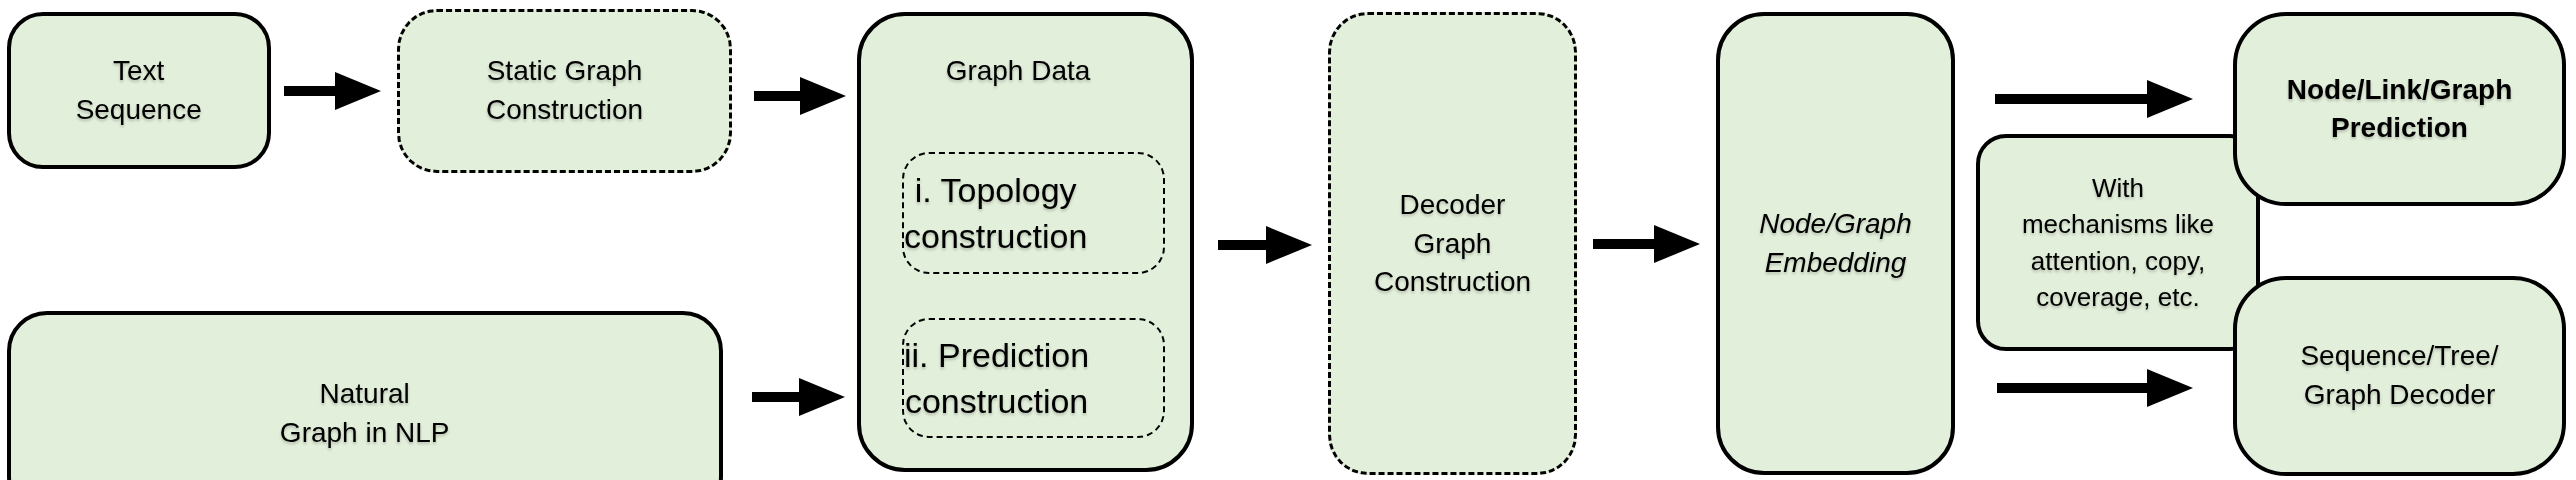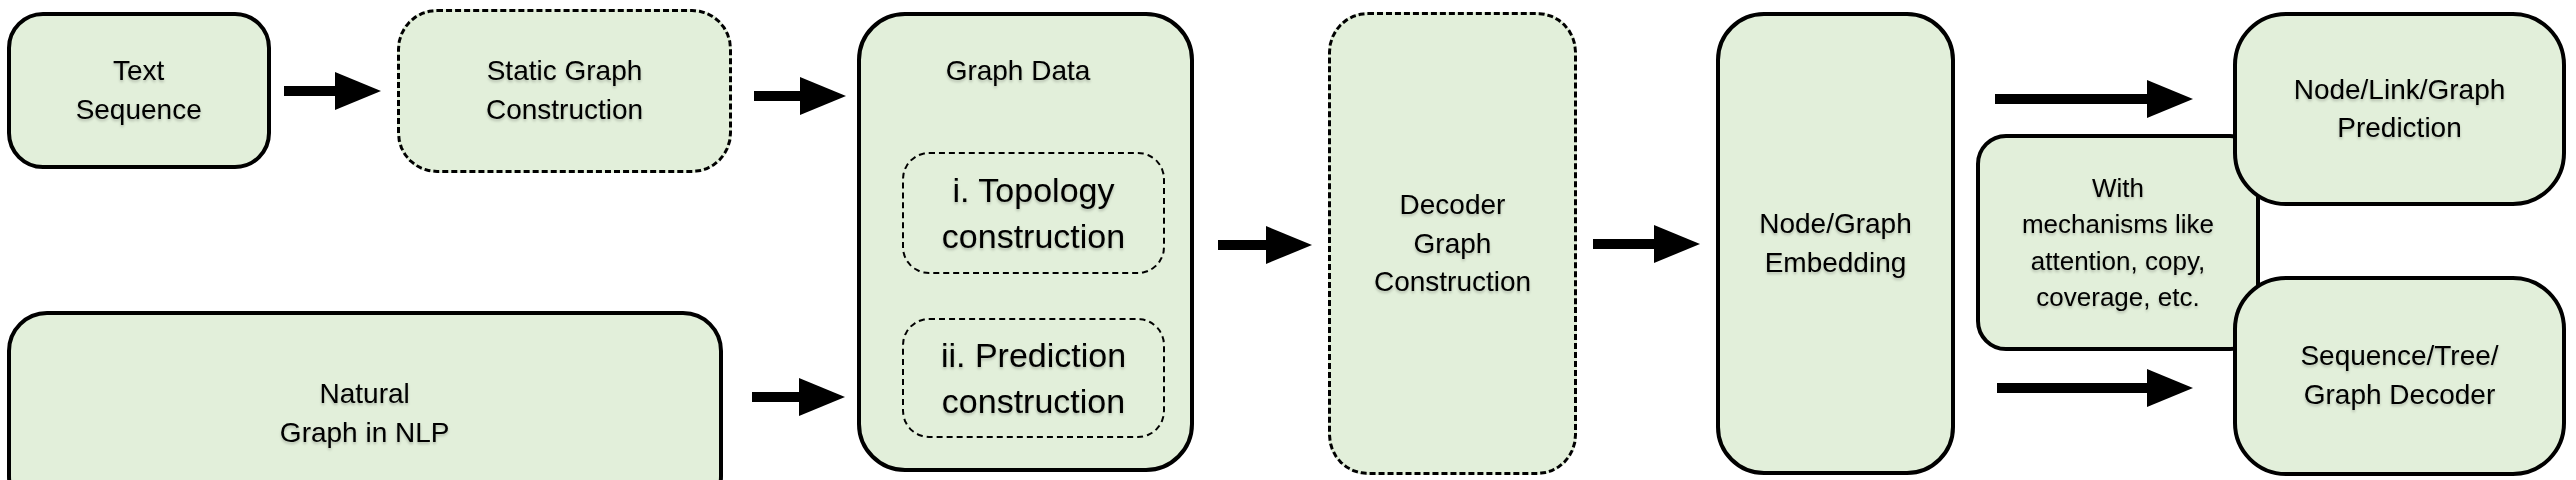--- a/index.html
+++ b/index.html
@@ -36,21 +36,21 @@
     left: 0; right: 15px; top: 36px;
     text-align: center;
   }
   .inner-node {
     position: absolute;
     box-sizing: border-box;
     border: 2.9px dashed var(--border, #000000);
     border-radius: 27px;
     display: flex;
     align-items: center;
-    justify-content: center;
+    justify-content: flex-start;
     text-align: center;
     background: transparent;
   }
   .arrow {
     position: absolute;
     height: 38px;
     display: flex;
     align-items: center;
   }
   .arrow .shaft { flex: 1; height: 9.6px; background: var(--arrow, #000000); }
@@ -92,33 +92,33 @@
 construction</span>
     </div>
   </div>
 
   <div class="node dashed" style="left:1328px; top:12.4px; width:249px; height:463px; border-radius:40px;">
     <span class="label">Decoder
 Graph
 Construction</span>
   </div>
 
-  <div class="node" style="left:1716px; top:12.4px; width:239px; height:463px; border-radius:48px;">
+  <div class="node" style="left:1716px; top:12.4px; width:239px; height:463px; border-radius:48px;font-style:italic;">
     <span class="label">Node/Graph
 Embedding</span>
   </div>
 
   <div class="node" style="left:1976px; top:134px; width:284px; height:217px; border-radius:30px;">
     <span class="label small">With
 mechanisms like
 attention, copy,
 coverage, etc.</span>
   </div>
 
-  <div class="node" style="left:2233px; top:12.4px; width:333px; height:194px; border-radius:53px;">
+  <div class="node" style="left:2233px; top:12.4px; width:333px; height:194px; border-radius:53px;font-weight:bold;">
     <span class="label">Node/Link/Graph
 Prediction</span>
   </div>
 
   <div class="node" style="left:2233px; top:276px; width:333px; height:200px; border-radius:53px;">
     <span class="label">Sequence/Tree/
 Graph Decoder</span>
   </div>
 
   <div class="arrow" style="left:284px; top:72px; width:97px;">

